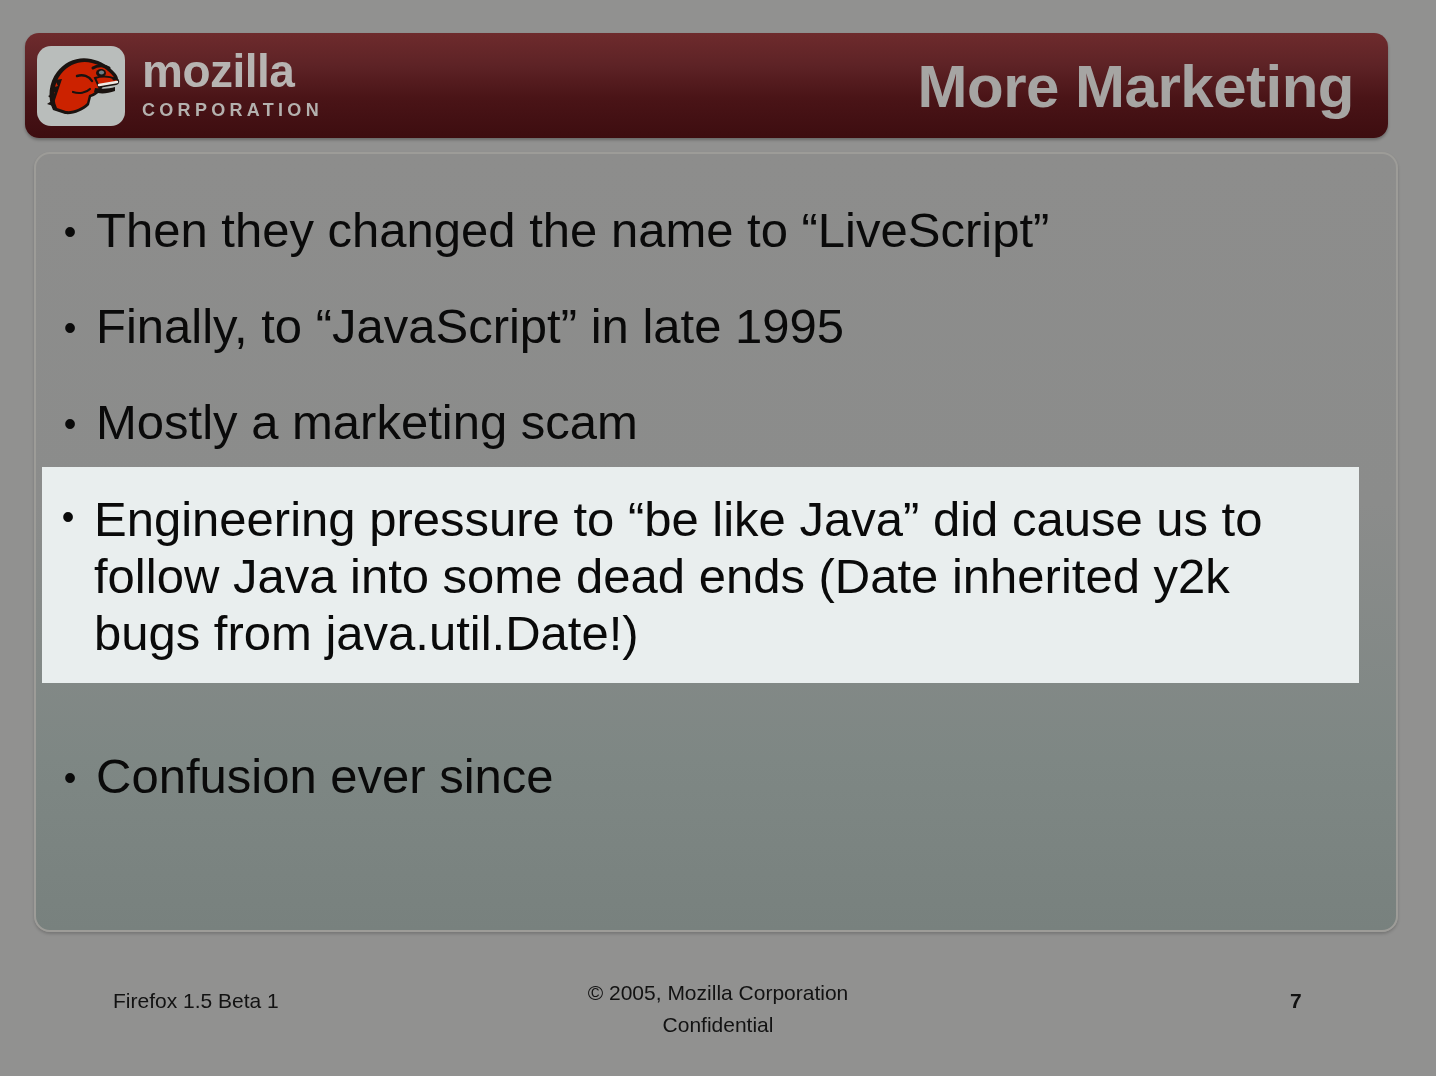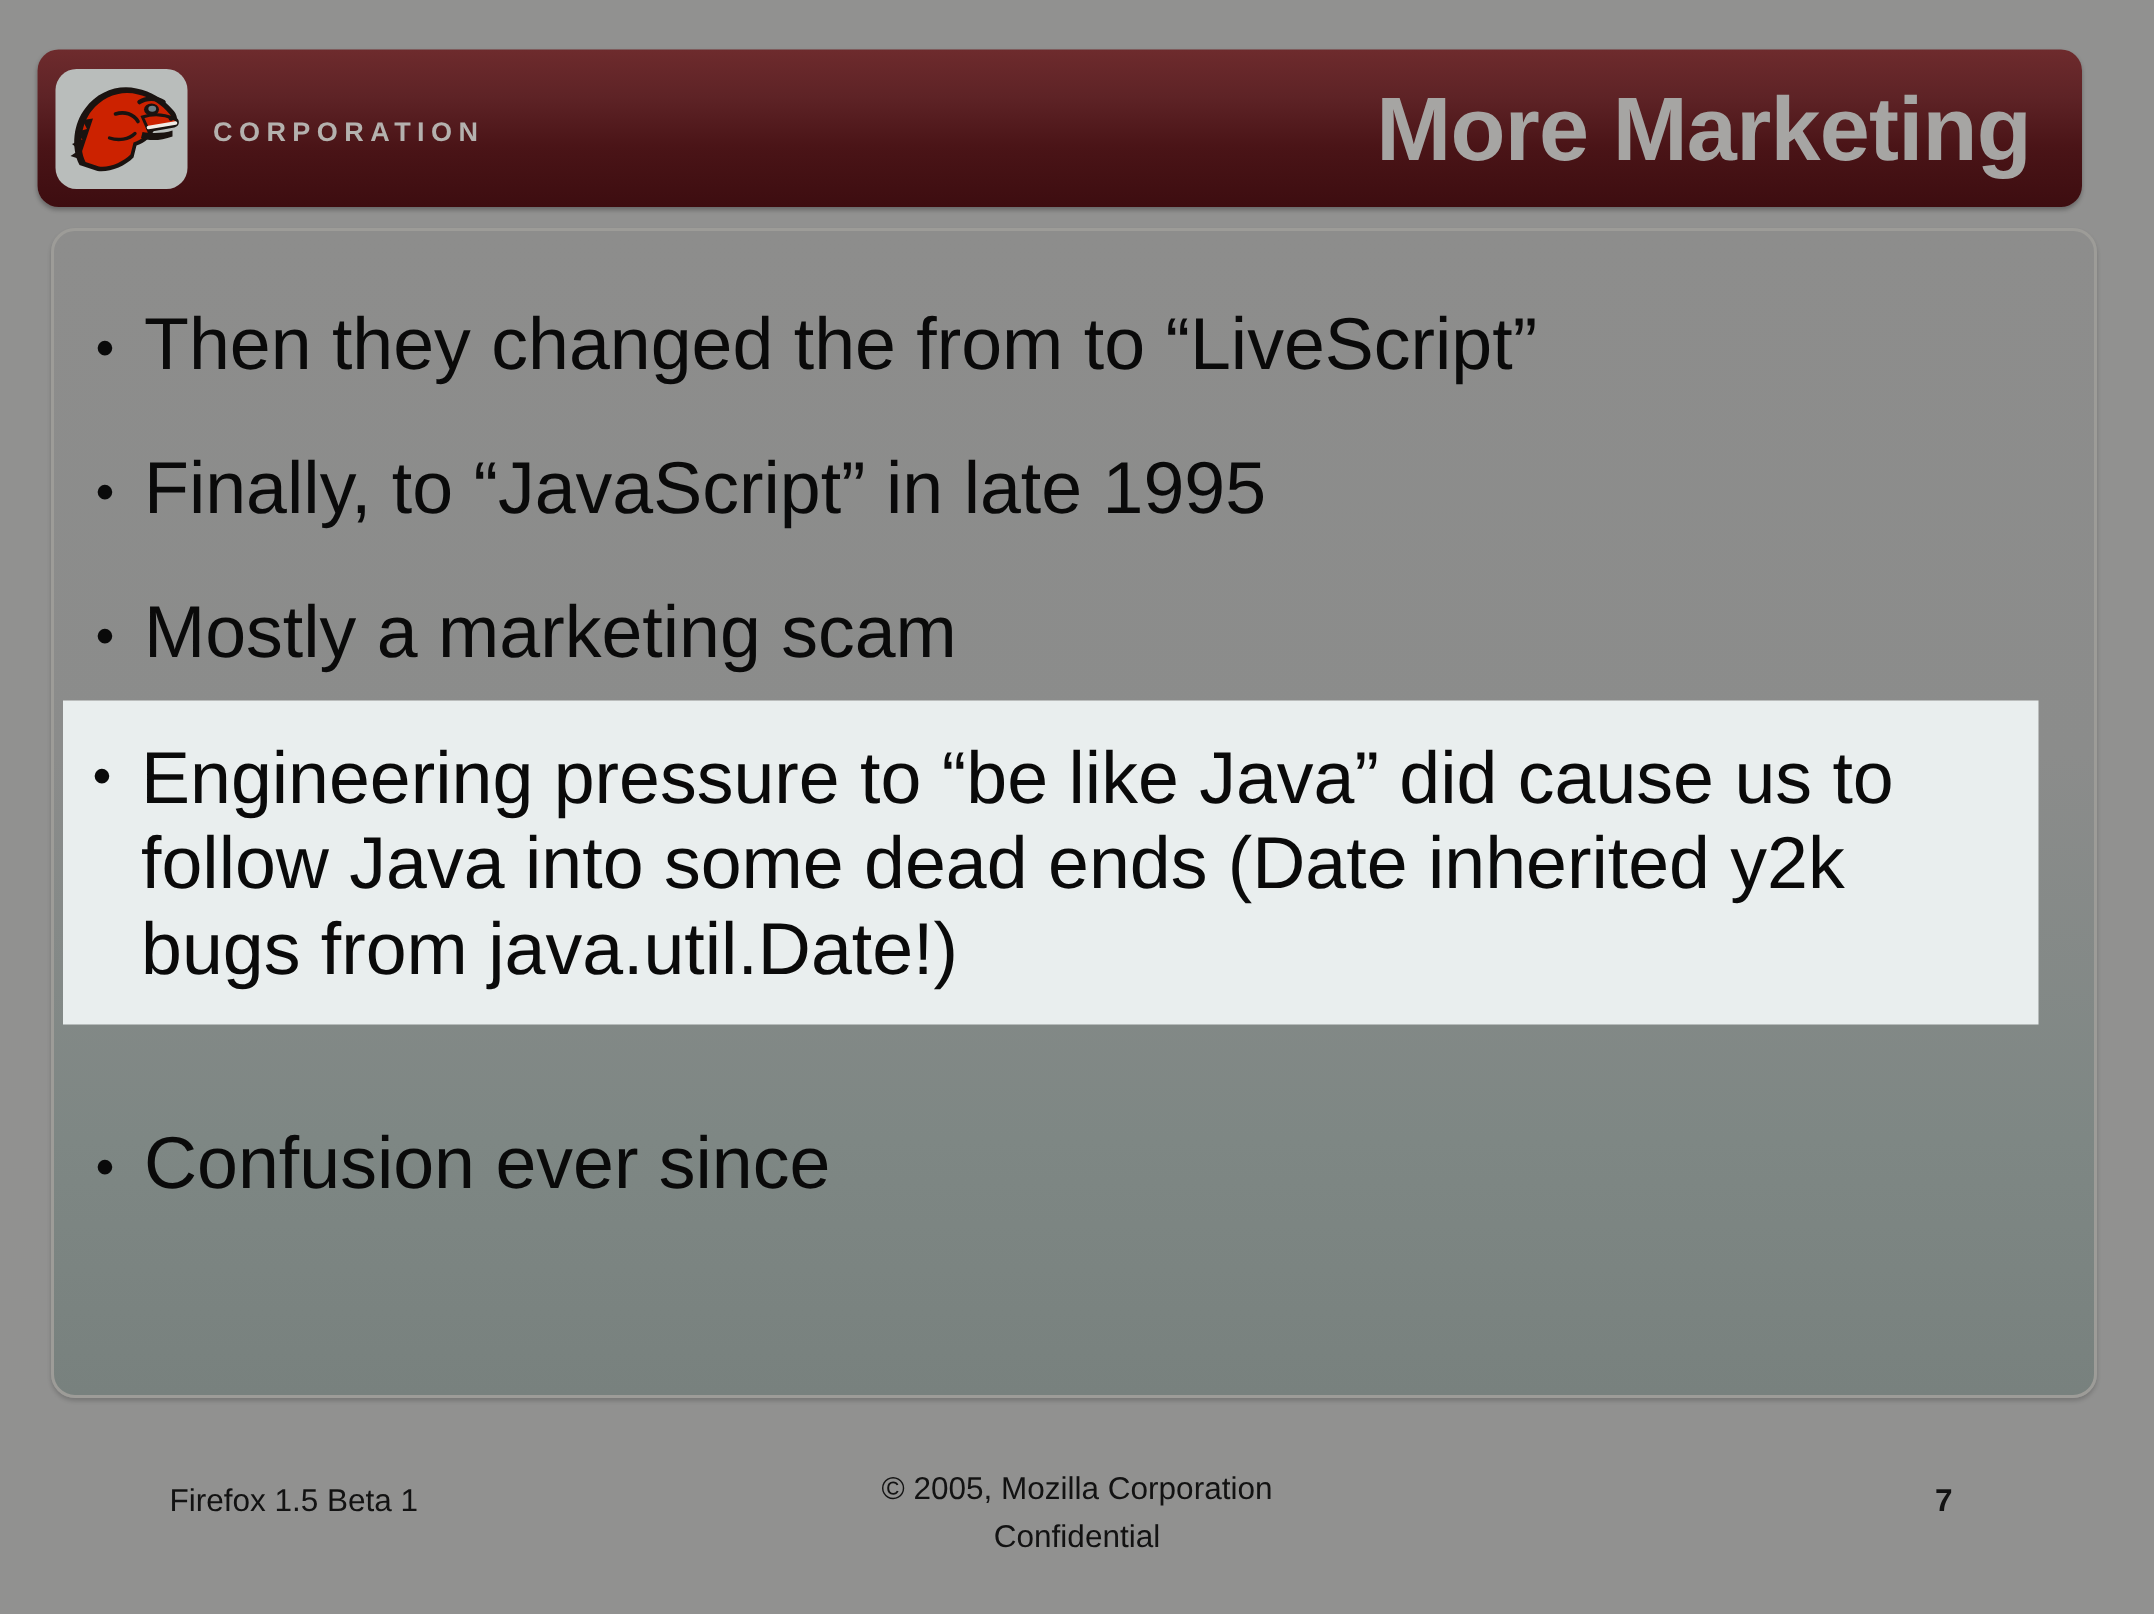--- a/index.html
+++ b/index.html
@@ -219,32 +219,33 @@
             <path d="M54 20 C58 17 66 17 70 20" stroke="#1a1310" stroke-width="3" fill="none" stroke-linecap="round"></path>
 
             <circle cx="75" cy="31" r="1.6" fill="#1a1310"></circle>
 
             <path d="M38 28 C44 26 50 28 53 33" stroke="#1a1310" stroke-width="2.4" fill="none" stroke-linecap="round"></path>
             <path d="M34 44 C40 46 47 45 51 41" stroke="#1a1310" stroke-width="2.2" fill="none" stroke-linecap="round"></path>
           </g>
         </svg>
       </div>
       <div class="wordmark">
+        <span class="mz-name">mozilla</span>
         <span class="mz-sub">CORPORATION</span>
       </div>
     </div>
 
     <div class="slide-title">More Marketing</div>
   </div>
 
   <div class="content-panel">
 
     <div class="bullet b1">
       <span class="dot">•</span>
-      <span class="btext">Then they changed the from to “LiveScript”</span>
+      <span class="btext">Then they changed the name to “LiveScript”</span>
     </div>
 
     <div class="bullet b2">
       <span class="dot">•</span>
       <span class="btext">Finally, to “JavaScript” in late 1995</span>
     </div>
 
     <div class="bullet b3">
       <span class="dot">•</span>
       <span class="btext">Mostly a marketing scam</span>

